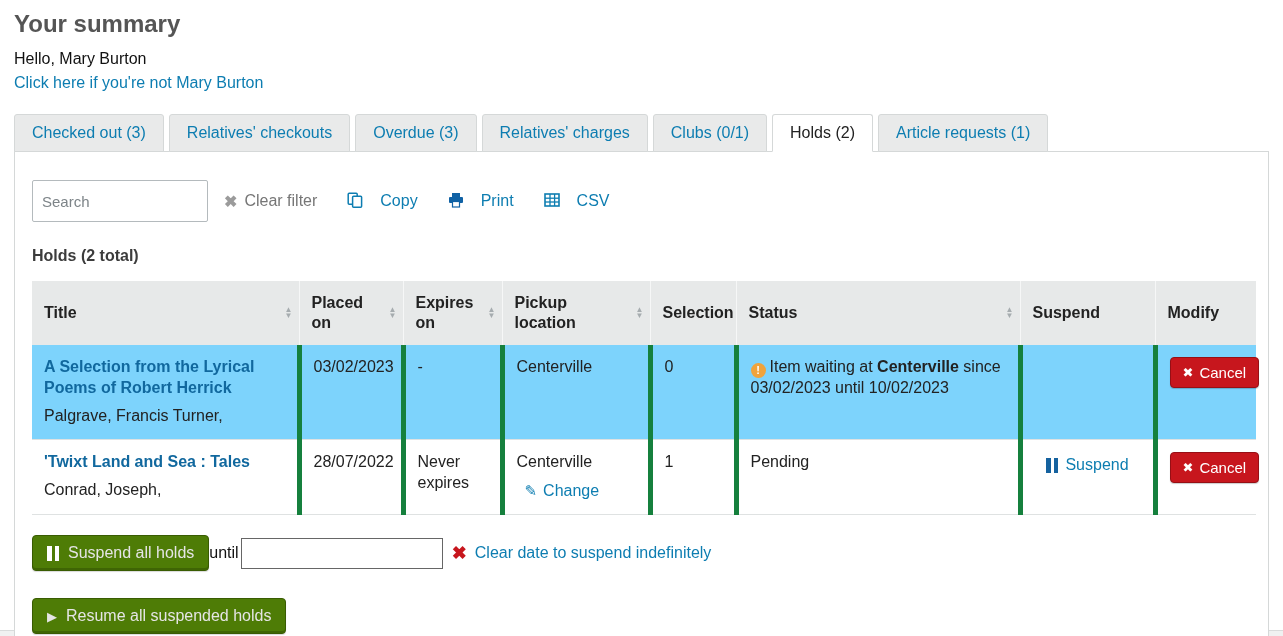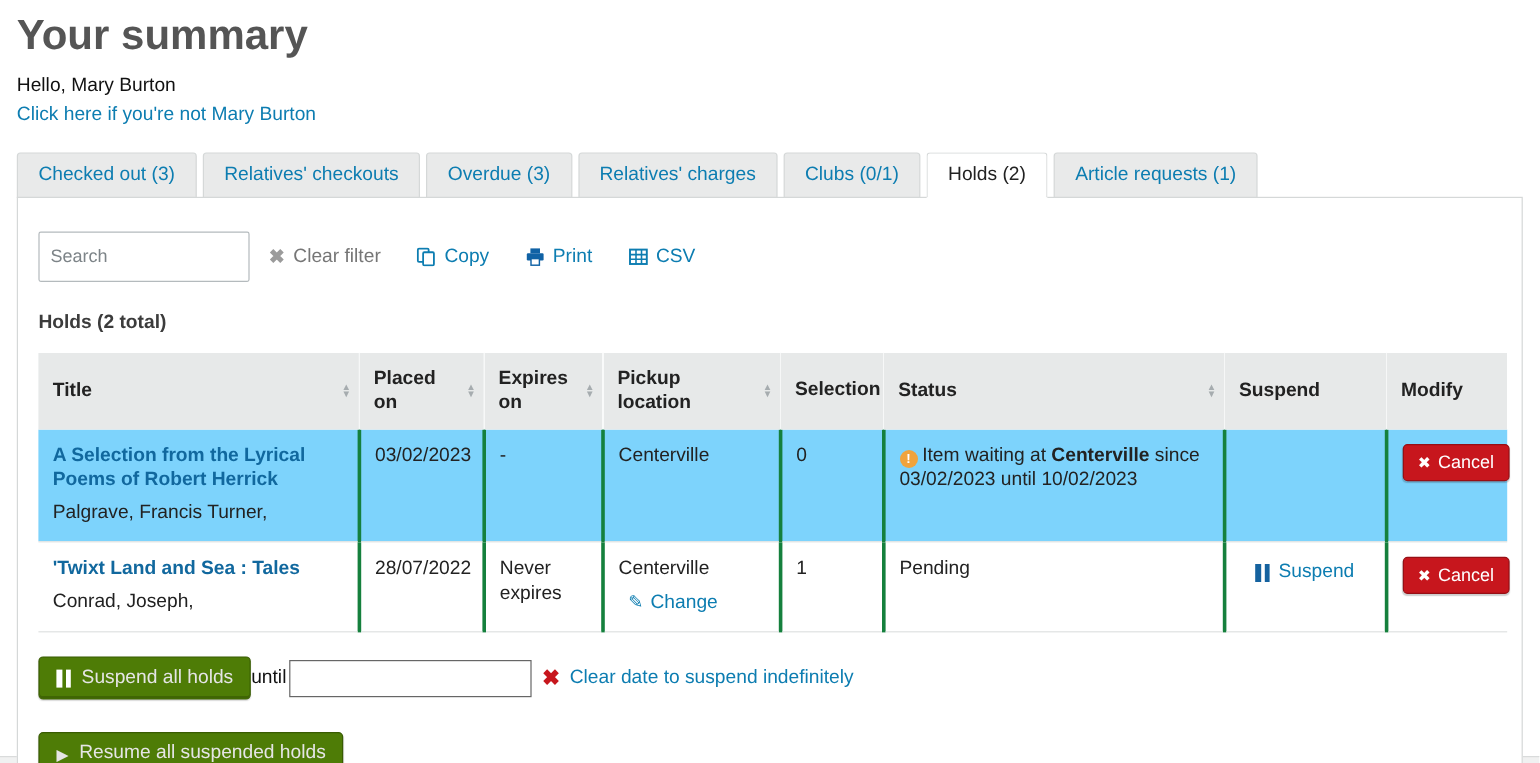--- a/index.html
+++ b/index.html
@@ -6,21 +6,21 @@
   html, body { width: 1283px; height: 636px; overflow: hidden; }
   body {
     font-family: "Liberation Sans", sans-serif;
     font-size: 16px;
     color: #222;
     background: #fff;
     position: relative;
   }
   .container { padding: 0 14px; }
 
-  h1.page-title { font-size: 35px; font-weight: bold; color: #555; margin: 11px 0 13px; line-height: 1.1; }
+  h1.page-title { font-size: 24px; font-weight: bold; color: #555; margin: 11px 0 13px; line-height: 1.1; }
   .greeting { color: #111; margin: 0 0 6px; }
   a.not-you { color: #0d7db1; text-decoration: none; display: inline-block; margin-bottom: 2px; }
 
   .tabs { display: flex; gap: 5px; margin-top: 20px; position: relative; z-index: 2; }
   .tab {
     background: #e9eaea;
     border: 1px solid #d5d8d8;
     border-radius: 3px 3px 0 0;
     padding: 9px 17px;
     color: #0d7db1;
@@ -41,21 +41,21 @@
   .toolbar { display: flex; align-items: center; }
   .search-input {
     width: 176px; height: 31px;
     border: 1px solid #b4babd; border-radius: 2px;
     padding: 20px 9px; font-size: 15px; color: #333;
     font-family: "Liberation Sans", sans-serif;
   }
   .search-input::placeholder { color: #7d8488; opacity: 1; }
   .clear-filter { margin-left: 16px; color: #767676; display: inline-flex; align-items: center; gap: 7px; cursor: pointer; }
   .clear-filter .x { color: #9b9b9b; font-weight: bold; font-size: 16px; }
-  .tool-link { color: #0d7db1; margin-left: 30px; display: inline-flex; align-items: center; gap: 7px; text-decoration: none; }
+  .tool-link { color: #0d7db1; margin-left: 30px; display: inline-flex; gap: 17px; text-decoration: none; }
   .tool-link svg { display: block; }
 
   .holds-heading { font-weight: bold; color: #3c3c3c; margin: 25px 0 16px; }
 
   table.holds-table { width: 100%; border-collapse: collapse; table-layout: fixed; }
   .holds-table th {
     background: #e7e9e9;
     text-align: left; font-weight: bold; color: #222;
     padding: 12px 20px 12px 12px;
     vertical-align: middle;
@@ -67,21 +67,21 @@
   .sort-icons {
     position: absolute; right: 6px; top: 50%; transform: translateY(-50%);
     display: flex; flex-direction: column; line-height: 0.75;
     color: #a6acaf; font-size: 8px;
   }
   .sort-asc-active { color: #1e7cc0; font-size: 10px; margin-left: 7px; vertical-align: -3px; }
 
   .holds-table td {
     padding: 12px;
     vertical-align: top;
-    border-left: 3px solid #15803d;
+    border-left: 5px solid #15803d;
     border-bottom: 1px solid #dfe2e2;
     line-height: 1.3;
   }
   .holds-table td:first-child { border-left: none; }
   .holds-table tr.row-odd td { background: #7dd3fc; }
 
   a.title-link { color: #11689e; font-weight: bold; text-decoration: none; display: inline-block; line-height: 1.3; }
   .author { margin-top: 7px; color: #222; }
 
   .warn-icon {

